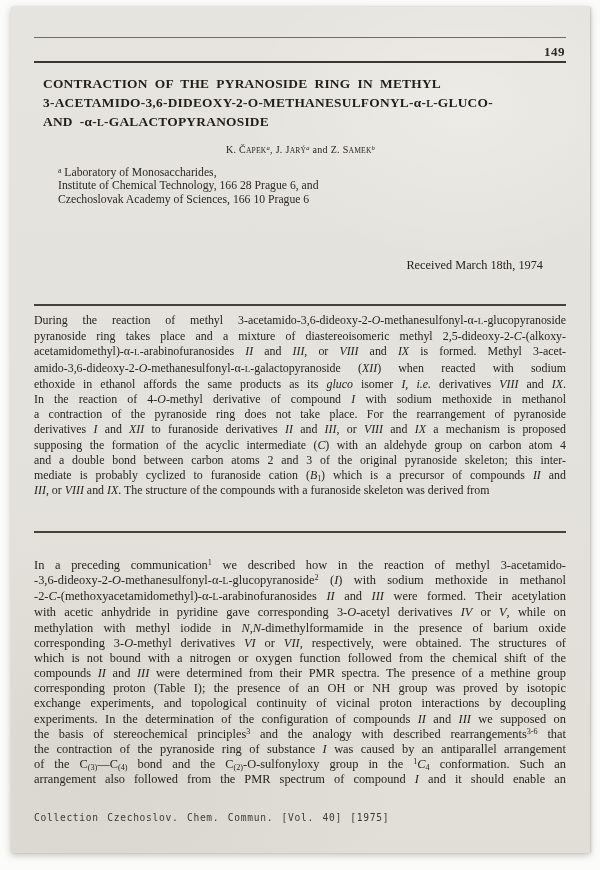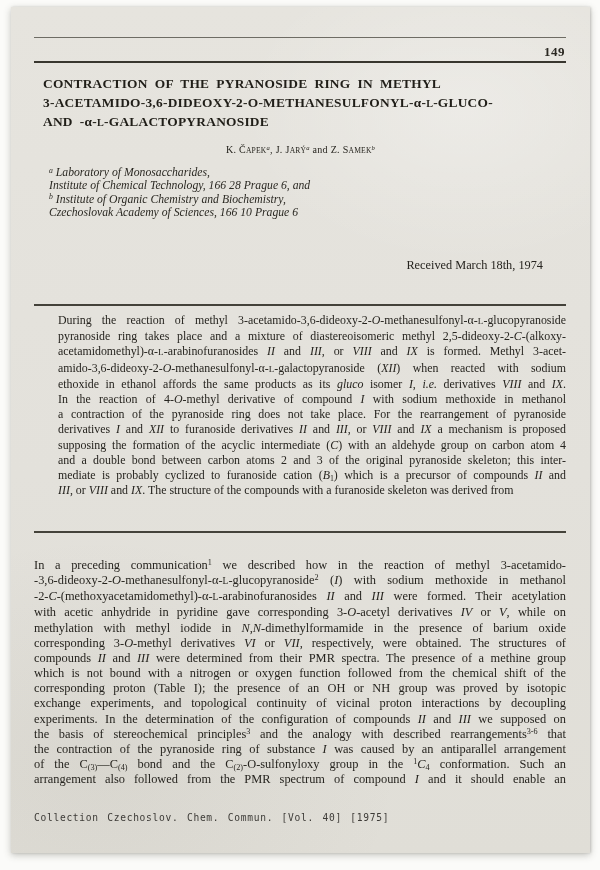--- a/index.html
+++ b/index.html
@@ -31,27 +31,27 @@
   }
   .title{position:absolute;left:1px;top:68px;right:0;}
   .title .ln{
     font-size:13.4px;font-weight:bold;line-height:18.6px;
     letter-spacing:.25px;word-spacing:3.5px;color:#201e18;margin-left:8px;
   }
   .authors{
     position:absolute;left:1px;top:137px;right:0;
     font-size:10px;letter-spacing:.3px;color:#26241e;text-align:center;
   }
-  .affil{position:absolute;left:15px;top:159px;right:0;font-style:italic;}
+  .affil{position:absolute;left:24px;top:159px;right:0;}
   .affil .ln{font-size:11.7px;line-height:13.4px;color:#2a2822;}
   .received{
     position:absolute;right:23px;top:251px;
     font-size:12.3px;color:#26241f;margin-left:20px;
   }
-  .abstract{position:absolute;left:0;right:0;top:306px;margin-left:24px;}
+  .abstract{position:absolute;left:0;right:0;top:306px;}
   .abstract .ln{
     font-size:11.9px;line-height:15.2px;color:#26241f;
     text-align:justify;text-align-last:justify;
   }
   .abstract .ln:last-child{text-align-last:left;}
   .bodytext{position:absolute;left:0;right:0;top:551px;}
   .bodytext .ln{
     font-size:12.4px;line-height:15.15px;color:#26241f;
     text-align:justify;text-align-last:justify;
   }
@@ -78,21 +78,20 @@
         <div class="ln">CONTRACTION OF THE PYRANOSIDE RING IN METHYL</div>
         <div class="ln">3-ACETAMIDO-3,6-DIDEOXY-2-O-METHANESULFONYL-α-<span class="sc">L</span>-GLUCO-</div>
         <div class="ln">AND -α-<span class="sc">L</span>-GALACTOPYRANOSIDE</div>
       </div>
 
     <div class="authors">K. Č<span class="sc">APEK</span><sup><i>a</i></sup>, J. J<span class="sc">ARÝ</span><sup><i>a</i></sup> and Z. S<span class="sc">AMEK</span><sup><i>b</i></sup></div>
 
     <div class="affil">
         <div class="ln"><sup>a</sup> Laboratory of Monosaccharides,</div>
         <div class="ln">Institute of Chemical Technology, 166 28 Prague 6, and</div>
-        <div class="ln"><sup>b</sup> Institute of Organic Chemistry and Biochemistry,</div>
         <div class="ln">Czechoslovak Academy of Sciences, 166 10 Prague 6</div>
       </div>
 
     <div class="received">Received March 18th, 1974</div>
 
     <div class="rule mid-top"></div>
     <div class="abstract">
         <div class="ln">During the reaction of methyl 3-acetamido-3,6-dideoxy-2-<i>O</i>-methanesulfonyl-α-<span class="sc">L</span>-glucopyranoside</div>
         <div class="ln">pyranoside ring takes place and a mixture of diastereoisomeric methyl 2,5-dideoxy-2-<i>C</i>-(alkoxy-</div>
         <div class="ln">acetamidomethyl)-α-<span class="sc">L</span>-arabinofuranosides <i>II</i> and <i>III</i>, or <i>VIII</i> and <i>IX</i> is formed. Methyl 3-acet-</div>
@@ -108,22 +107,22 @@
       </div>
     <div class="rule mid-bottom"></div>
 
     <div class="bodytext">
         <div class="ln">In a preceding communication<sup>1</sup> we described how in the reaction of methyl 3-acetamido-</div>
         <div class="ln">-3,6-dideoxy-2-<i>O</i>-methanesulfonyl-α-<span class="sc">L</span>-glucopyranoside<sup>2</sup> (<i>I</i>) with sodium methoxide in methanol</div>
         <div class="ln">-2-<i>C</i>-(methoxyacetamidomethyl)-α-<span class="sc">L</span>-arabinofuranosides <i>II</i> and <i>III</i> were formed. Their acetylation</div>
         <div class="ln">with acetic anhydride in pyridine gave corresponding 3-<i>O</i>-acetyl derivatives <i>IV</i> or <i>V</i>, while on</div>
         <div class="ln">methylation with methyl iodide in <i>N</i>,<i>N</i>-dimethylformamide in the presence of barium oxide</div>
         <div class="ln">corresponding 3-<i>O</i>-methyl derivatives <i>VI</i> or <i>VII</i>, respectively, were obtained. The structures of</div>
+        <div class="ln">which is not bound with a nitrogen or oxygen function followed from the chemical shift of the</div>
         <div class="ln">compounds <i>II</i> and <i>III</i> were determined from their PMR spectra. The presence of a methine group</div>
-        <div class="ln">which is not bound with a nitrogen or oxygen function followed from the chemical shift of the</div>
         <div class="ln">corresponding proton (Table I); the presence of an OH or NH group was proved by isotopic</div>
         <div class="ln">exchange experiments, and topological continuity of vicinal proton interactions by decoupling</div>
         <div class="ln">experiments. In the determination of the configuration of compounds <i>II</i> and <i>III</i> we supposed on</div>
         <div class="ln">the basis of stereochemical principles<sup>3</sup> and the analogy with described rearrangements<sup>3-6</sup> that</div>
         <div class="ln">the contraction of the pyranoside ring of substance <i>I</i> was caused by an antiparallel arrangement</div>
         <div class="ln">of the C<sub>(3)</sub>—C<sub>(4)</sub> bond and the C<sub>(2)</sub>-O-sulfonyloxy group in the <sup>1</sup><i>C</i><sub>4</sub> conformation. Such an</div>
         <div class="ln">arrangement also followed from the PMR spectrum of compound <i>I</i> and it should enable an</div>
       </div>
 
     <div class="footer">Collection Czechoslov. Chem. Commun. [Vol. 40] [1975]</div>

